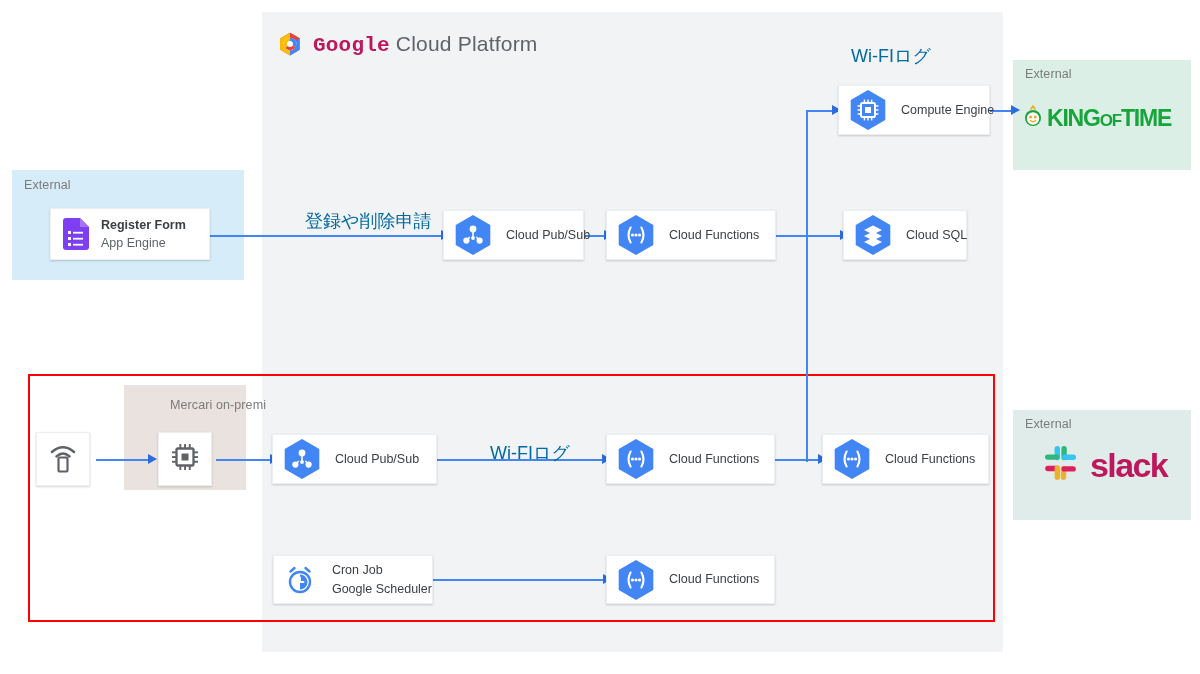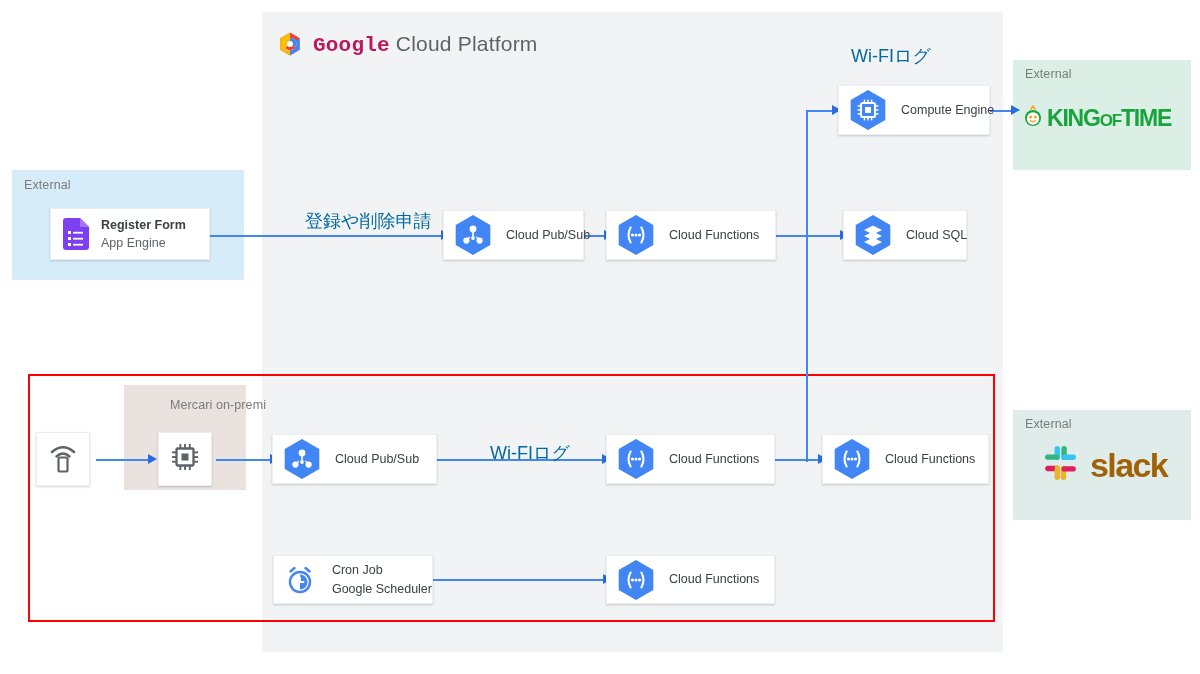--- a/index.html
+++ b/index.html
@@ -46,21 +46,21 @@
   .arrow-r{border-width:5.5px 0 5.5px 9px;border-color:transparent transparent transparent #2a6ce0;}
 
   .edge-label{position:absolute;font-size:18px;color:#0369a1;white-space:nowrap;}
 
   
   .kot-wrap{position:absolute;left:1022px;top:104px;display:flex;align-items:center;gap:3px;}
   .kot-text{font-size:23px;font-weight:bold;color:#17a53b;letter-spacing:-1.2px;
             font-family:"Liberation Sans",sans-serif;white-space:nowrap;}
   .kot-of{font-size:17px;color:#17a53b;font-weight:bold;}
   .slack-wrap{position:absolute;left:1040px;top:443px;display:flex;align-items:center;gap:10px;}
-  .slack-text{font-size:34px;font-weight:bold;color:#a16207;letter-spacing:-1.6px;
+  .slack-text{font-size:34px;font-weight:bold;color:#be185d;letter-spacing:-1.6px;
               font-family:"Liberation Sans",sans-serif;}
 </style>
 </head>
 <body>
 
 <div class="stage">
 
   <div class="panel panel-gcp"></div>
 
   <div class="panel panel-ext-left"></div>

